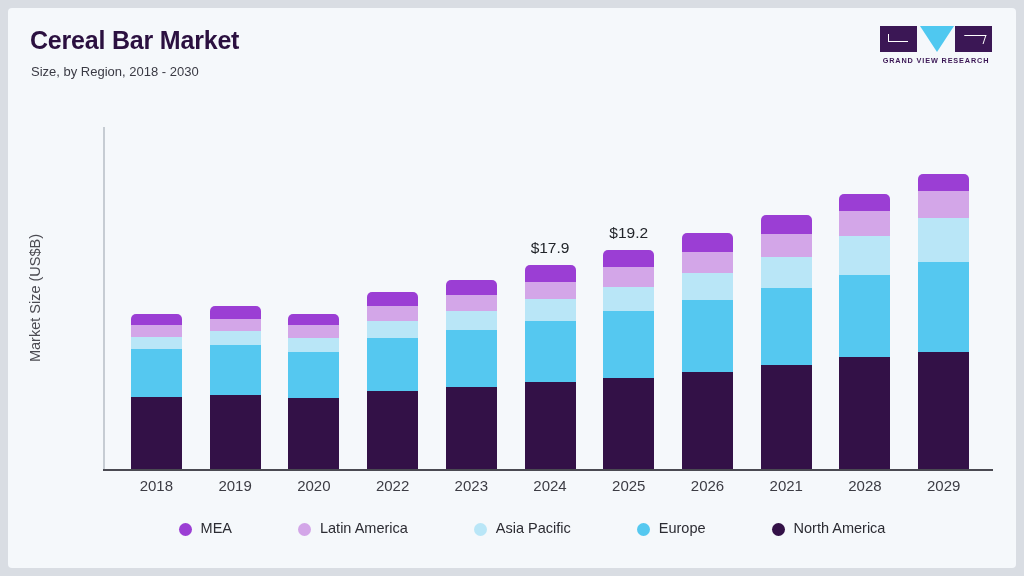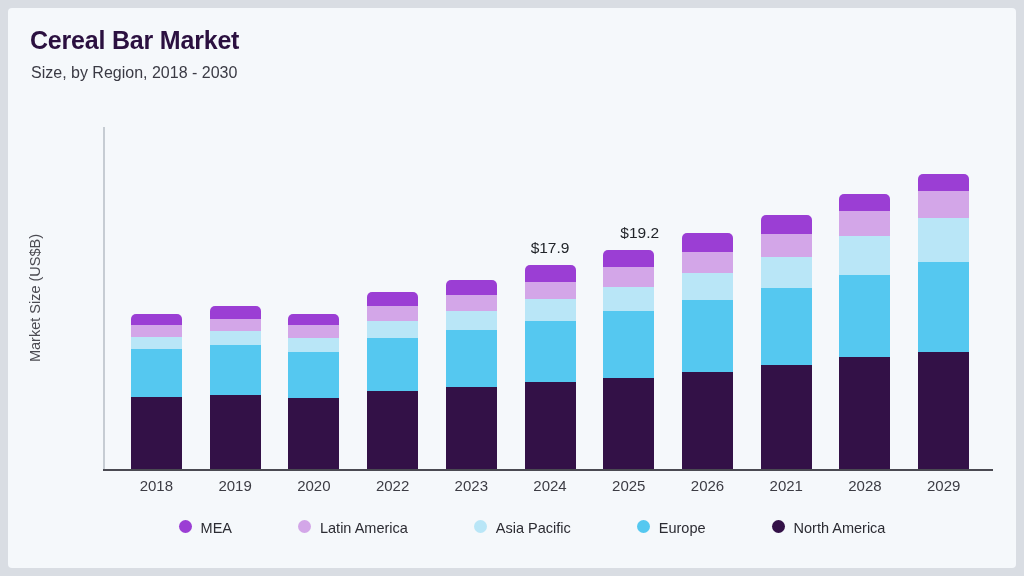--- a/index.html
+++ b/index.html
@@ -19,21 +19,21 @@
   }
   
   #header { position: absolute; left: 0; top: 0; width: 100%; height: 96px; }
   #title {
     position: absolute; left: 22px; top: 18px;
     font-size: 25px; font-weight: bold; color: #2b1040;
     letter-spacing: -0.2px;
   }
   #subtitle {
     position: absolute; left: 23px; top: 56px;
-    font-size: 16px; color: #3a3a44;
+    font-size: 13px; color: #3a3a44;
   }
   
   #logo { position: absolute; right: 24px; top: 18px; width: 112px; height: 42px; }
   .logo-row { position: relative; width: 112px; height: 26px; }
   .logo-box {
     position: absolute; top: 0; width: 37px; height: 26px;
     background: #3b1755;
   }
   .logo-box.left { left: 0; }
   .logo-box.right { left: 75px; }
@@ -105,33 +105,45 @@
   .xtick {
     position: absolute; top: 350px; left: 50%;
     transform: translateX(-50%);
     font-size: 15px; color: #3c3c44;
   }
   
   #legend {
     position: absolute; left: 0; top: 512px; width: 1008px;
     display: flex; justify-content: center; align-items: center; gap: 26px;
   }
-  .legend-item { display: flex; align-items: flex-start; gap: 9px; padding-left: 40px; }
+  .legend-item { display: flex; align-items: flex-end; gap: 9px; padding-left: 40px; }
   .legend-dot { width: 13px; height: 13px; border-radius: 50%; }
   .legend-label { font-size: 14.5px; color: #2c2c33; }
 </style>
 </head>
 <body>
 
 <div id="page">
 
   <div id="header">
     <div id="title">Cereal Bar Market</div>
     <div id="subtitle">Size, by Region, 2018 - 2030</div>
 
+    <div id="logo">
+      <div class="logo-row">
+        <div class="logo-box left">
+          <span class="mark"></span>
+        </div>
+        <div id="logo-tri"></div>
+        <div class="logo-box right">
+          <span class="mark"></span>
+        </div>
+      </div>
+      <div id="logo-text">GRAND VIEW RESEARCH</div>
+    </div>
   </div>
 
   <div id="plot">
     <div id="axis-y-line"></div>
     <div id="axis-x-line"></div>
     <div id="ylabel">Market Size (US$B)</div>
     <div id="yticks"></div>
     <div id="bars">
         <div class="bar-col">
           <div class="bar-stack">
@@ -195,21 +207,21 @@
           <div class="xtick">2024</div>
         </div>
         <div class="bar-col">
           <div class="bar-stack">
             <div class="seg" style="height: 17.1px; background: rgb(155, 62, 212);"></div>
             <div class="seg" style="height: 19.38px; background: rgb(211, 166, 232);"></div>
             <div class="seg" style="height: 23.94px; background: rgb(185, 230, 247);"></div>
             <div class="seg" style="height: 67.26px; background: rgb(85, 200, 240);"></div>
             <div class="seg" style="height: 91.2px; background: rgb(51, 17, 71);"></div>
           </div>
-          <div class="bar-value" style="bottom: 226.88px; margin-left: 11px;">$19.2</div>
+          <div class="bar-value" style="bottom: 226.88px;">$19.2</div>
           <div class="xtick">2025</div>
         </div>
         <div class="bar-col">
           <div class="bar-stack">
             <div class="seg" style="height: 19.38px; background: rgb(155, 62, 212);"></div>
             <div class="seg" style="height: 20.52px; background: rgb(211, 166, 232);"></div>
             <div class="seg" style="height: 27.36px; background: rgb(185, 230, 247);"></div>
             <div class="seg" style="height: 71.82px; background: rgb(85, 200, 240);"></div>
             <div class="seg" style="height: 96.9px; background: rgb(51, 17, 71);"></div>
           </div>

